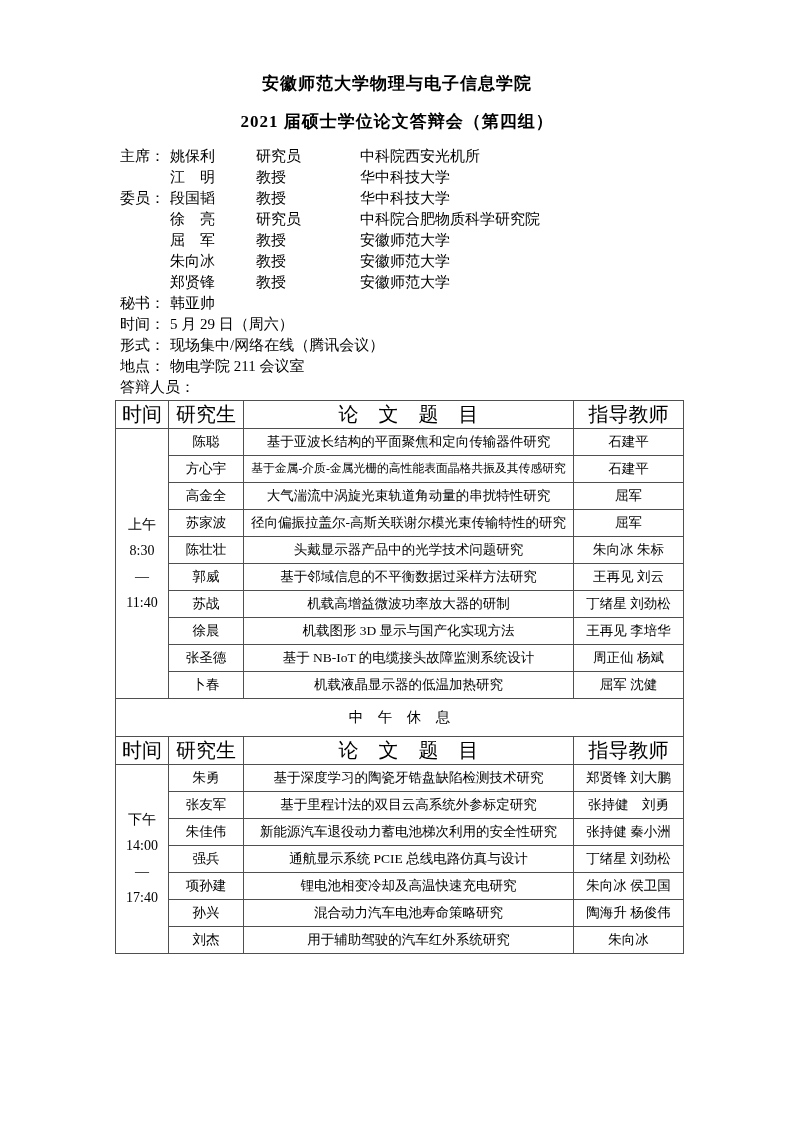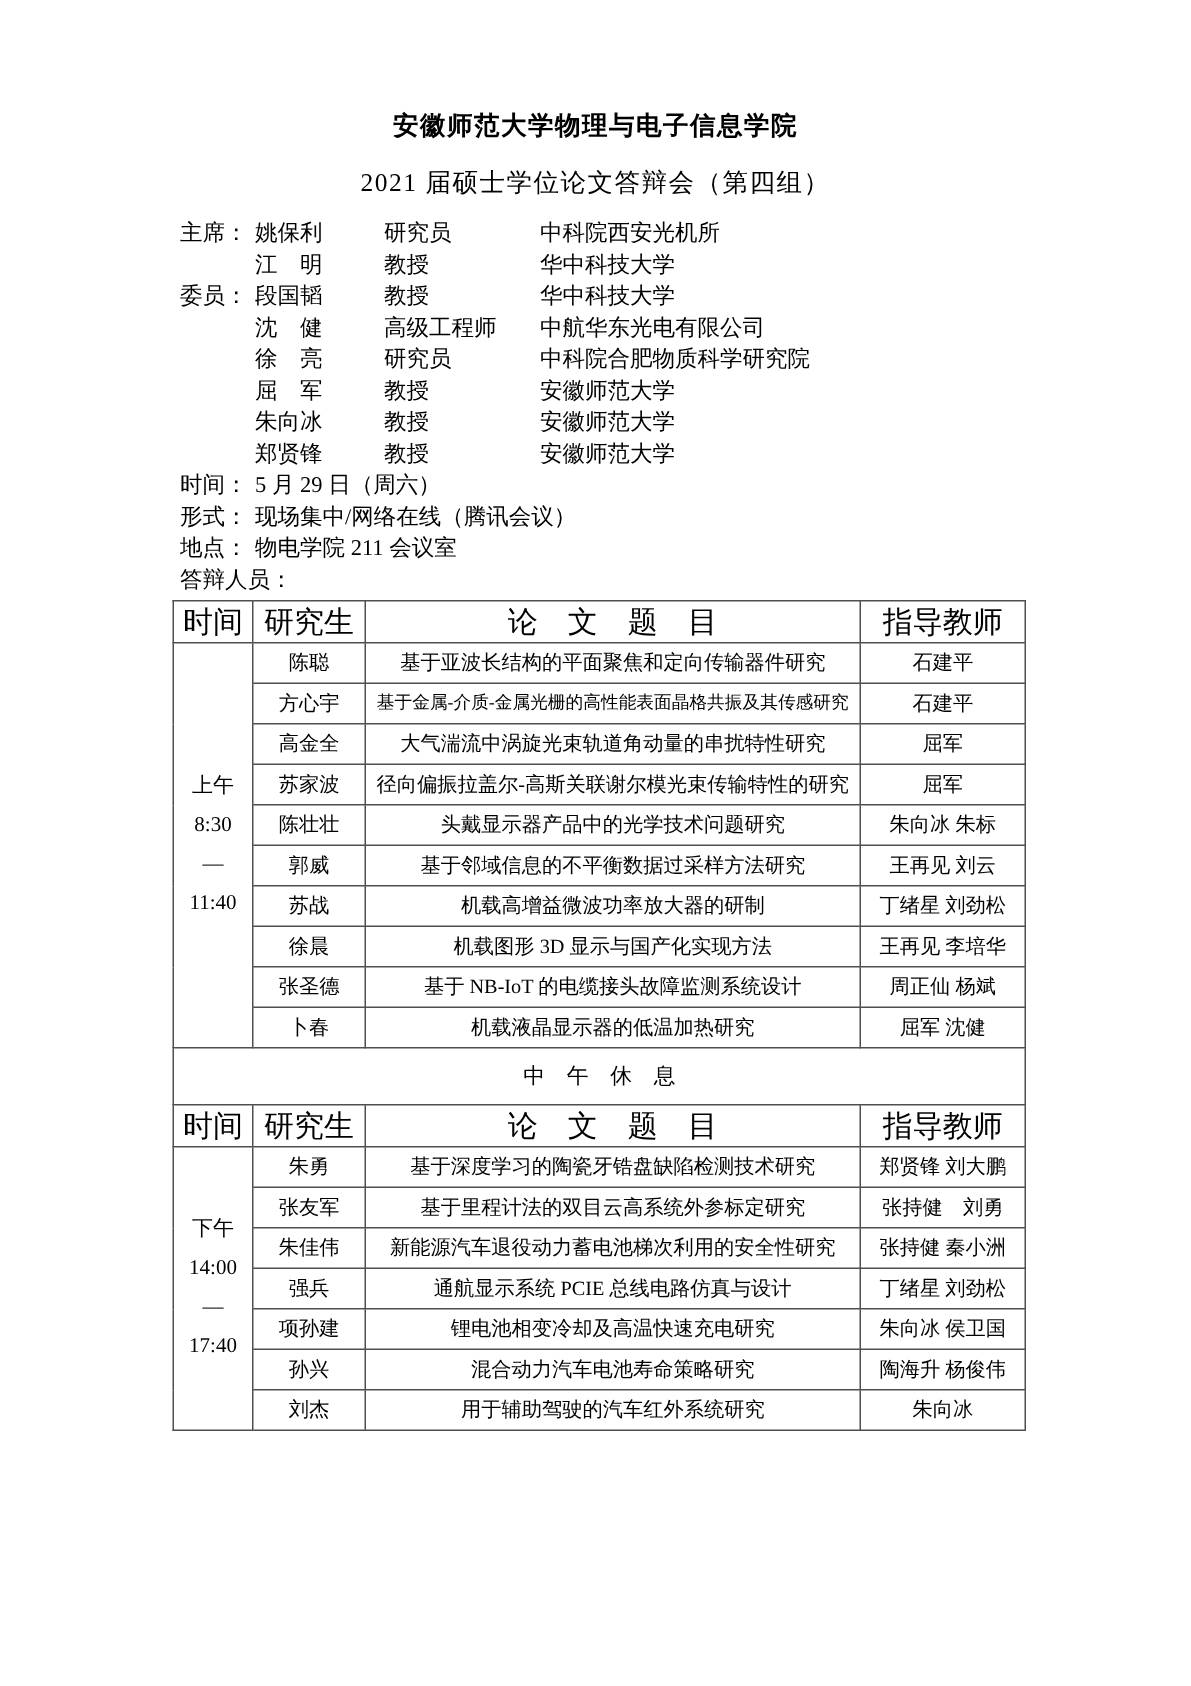--- a/index.html
+++ b/index.html
@@ -7,21 +7,21 @@
   body {
     width:794px; height:1124px;
     font-family:"Liberation Serif","DejaVu Serif",serif;
     color:#000;
     position:relative;
     overflow:hidden;
   }
   .page { width:794px; height:1124px; }
 
   .title1 { padding-top:72px; text-align:center; font-size:17px; font-weight:bold; letter-spacing:1px; }
-  .title2 { margin-top:15px; text-align:center; font-size:17px; font-weight:normal; letter-spacing:1px; }
+  .title2 { margin-top:15px; text-align:center; font-size:17px; font-weight:bold; letter-spacing:1px; }
 
   .list-block { margin:13px 0 0 120px; font-size:15px; }
   .c-row { display:grid; grid-template-columns:50px 86px 104px auto; line-height:21px; }
   .i-row { display:grid; grid-template-columns:50px auto; line-height:21px; white-space:nowrap; }
   .c-role, .i-label { white-space:nowrap; }
 
   table.schedule {
     border-collapse:collapse;
     table-layout:fixed;
     margin:2px 0 0 115px;
@@ -68,26 +68,20 @@
       <span class="c-org">华中科技大学</span>
     </div>
     <div class="c-row">
       <span class="c-role">委员：</span>
       <span class="c-name">段国韬</span>
       <span class="c-title">教授</span>
       <span class="c-org">华中科技大学</span>
     </div>
     <div class="c-row">
       <span class="c-role"></span>
-      <span class="c-name">沈　健</span>
-      <span class="c-title">高级工程师</span>
-      <span class="c-org">中航华东光电有限公司</span>
-    </div>
-    <div class="c-row">
-      <span class="c-role"></span>
       <span class="c-name">徐　亮</span>
       <span class="c-title">研究员</span>
       <span class="c-org">中科院合肥物质科学研究院</span>
     </div>
     <div class="c-row">
       <span class="c-role"></span>
       <span class="c-name">屈　军</span>
       <span class="c-title">教授</span>
       <span class="c-org">安徽师范大学</span>
     </div>
@@ -97,20 +91,24 @@
       <span class="c-title">教授</span>
       <span class="c-org">安徽师范大学</span>
     </div>
     <div class="c-row">
       <span class="c-role"></span>
       <span class="c-name">郑贤锋</span>
       <span class="c-title">教授</span>
       <span class="c-org">安徽师范大学</span>
     </div>
 
+    <div class="i-row">
+      <span class="i-label">秘书：</span>
+      <span class="i-value">韩亚帅</span>
+    </div>
     <div class="i-row">
       <span class="i-label">时间：</span>
       <span class="i-value">5 月 29 日（周六）</span>
     </div>
     <div class="i-row">
       <span class="i-label">形式：</span>
       <span class="i-value">现场集中/网络在线（腾讯会议）</span>
     </div>
     <div class="i-row">
       <span class="i-label">地点：</span>

